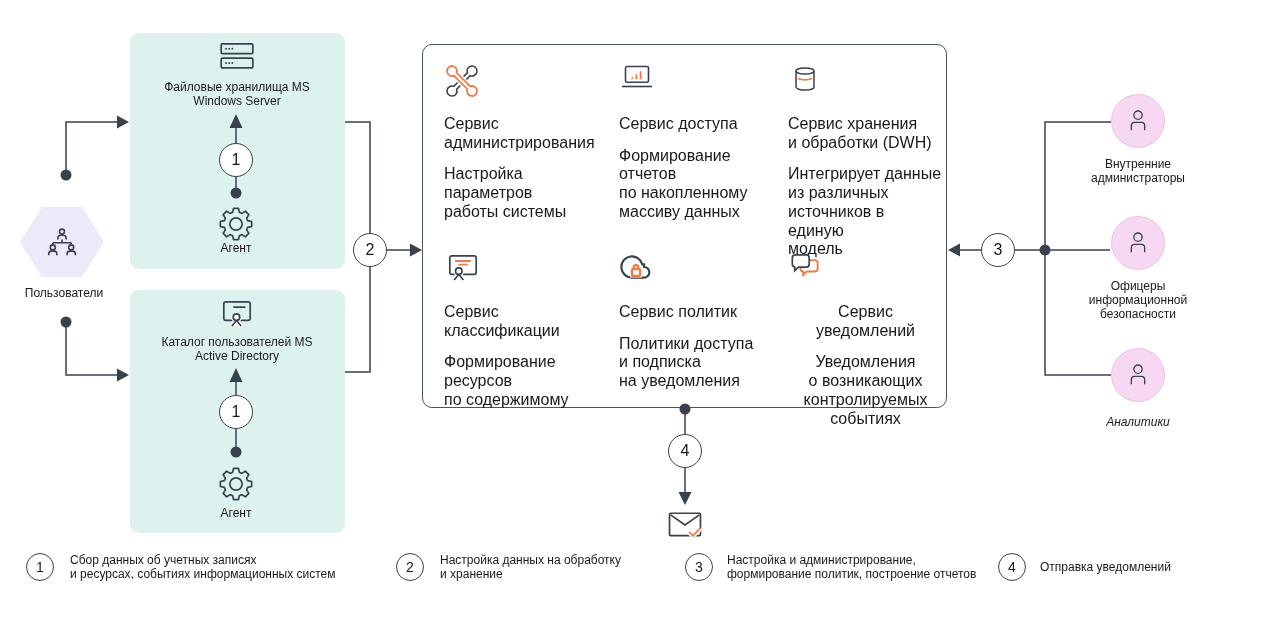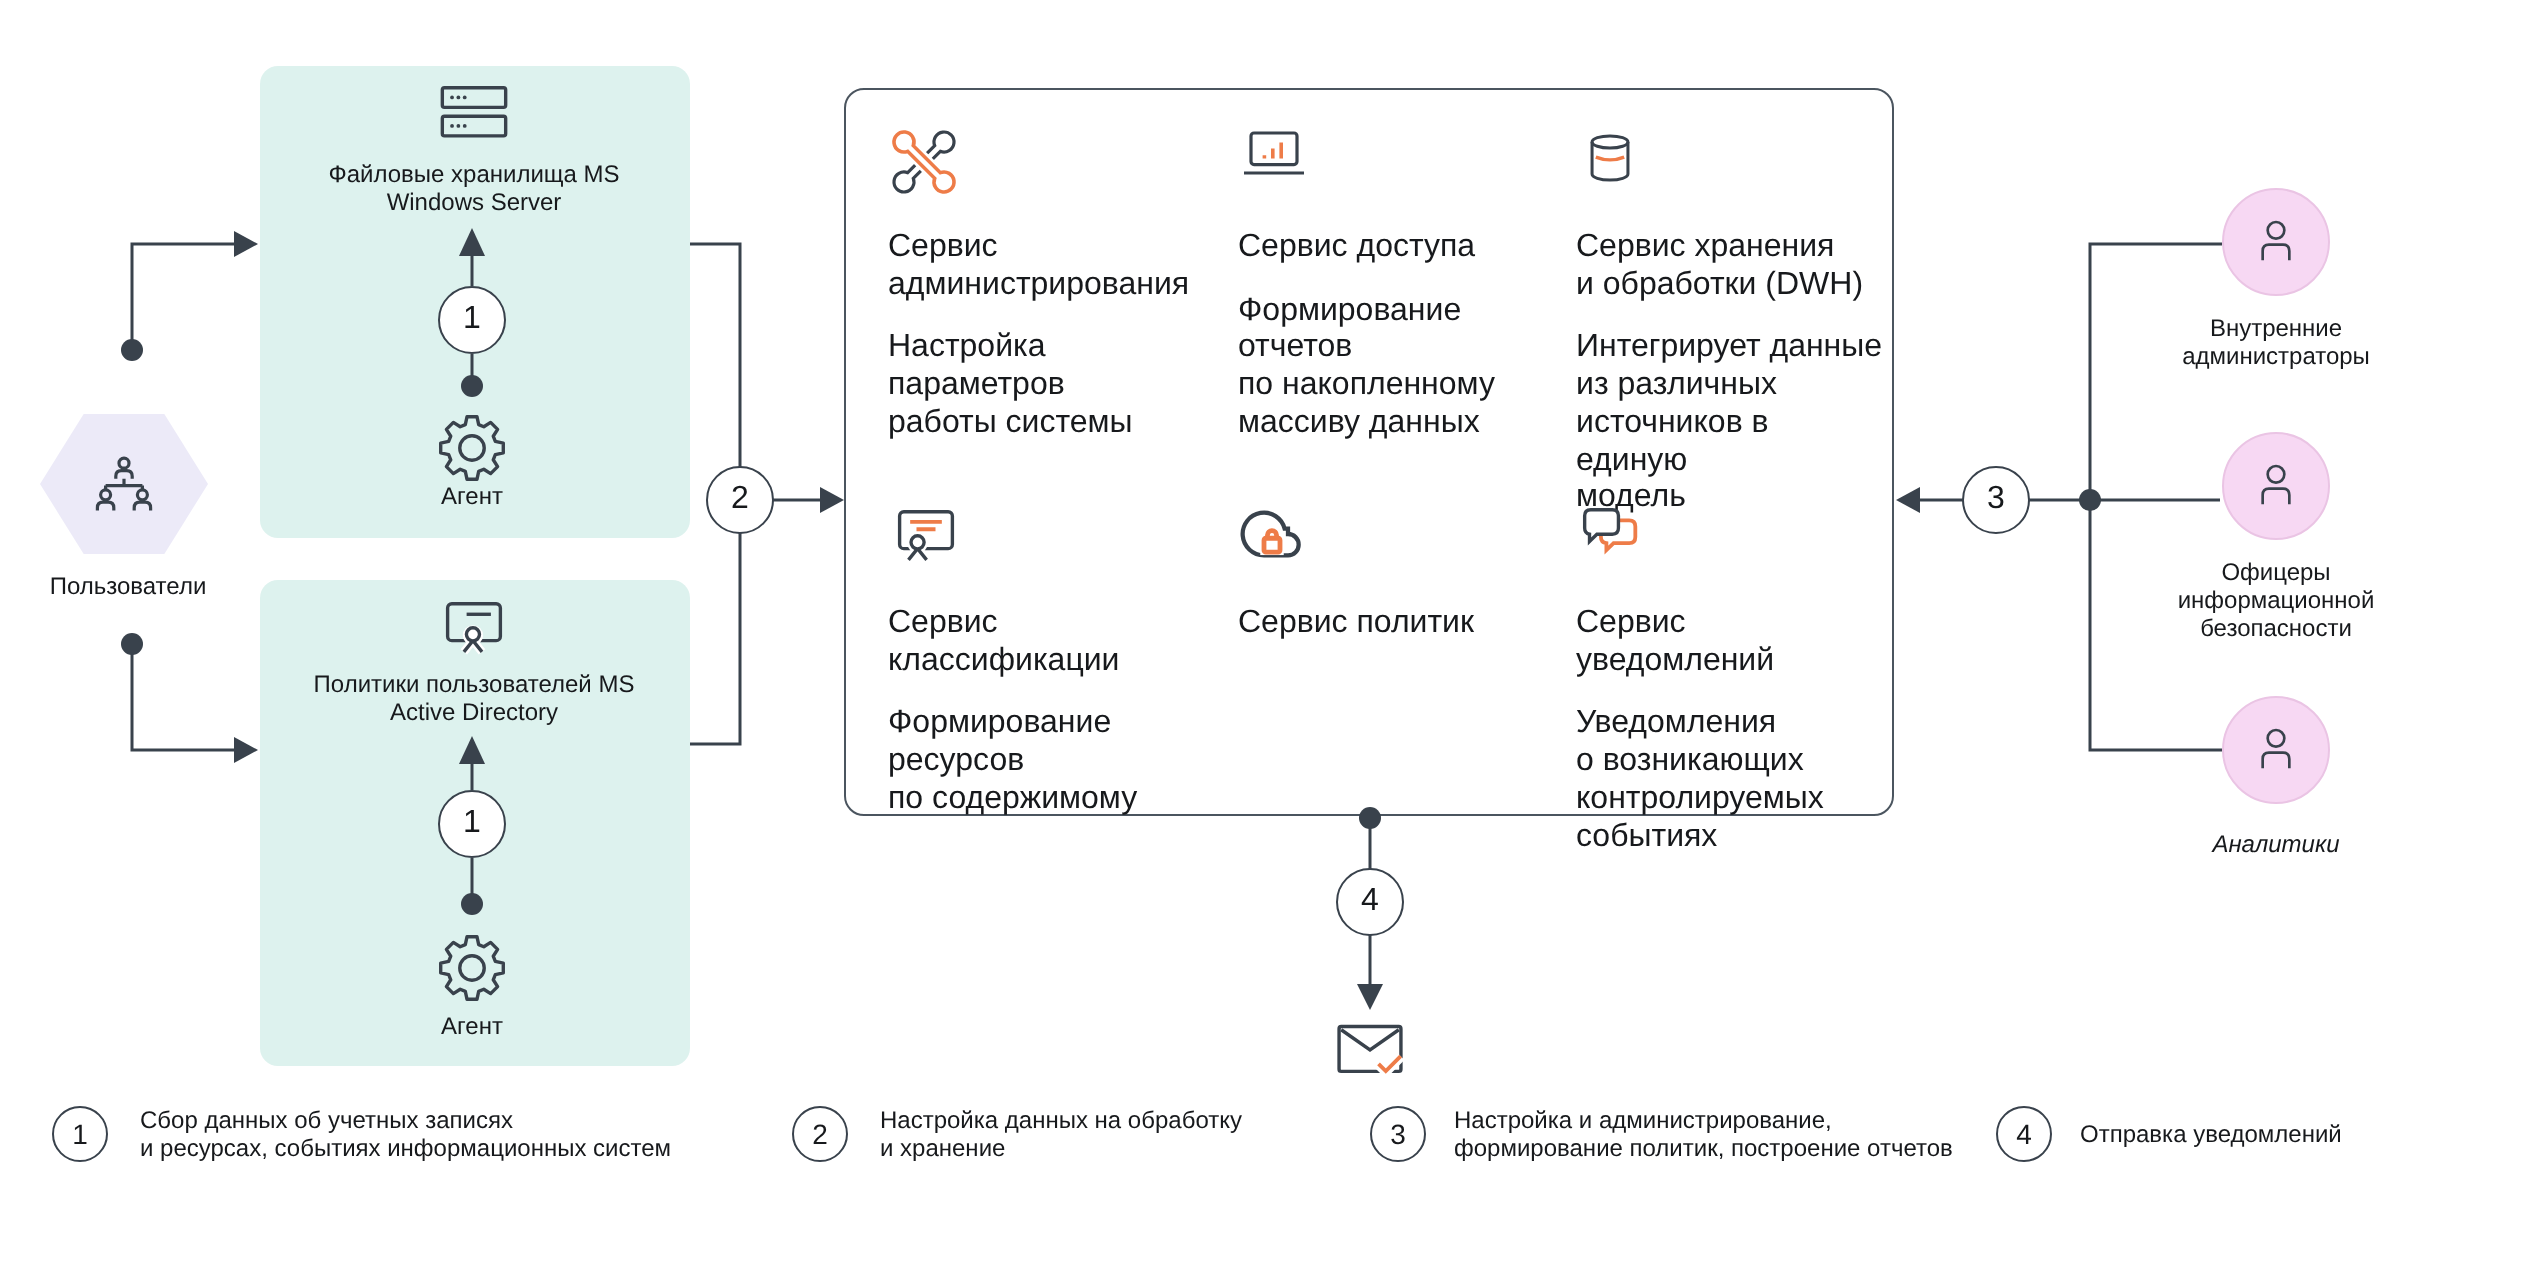--- a/index.html
+++ b/index.html
@@ -112,21 +112,21 @@
 
   <div class="tealbox" style="left:130px; top:290px; height:243px;"></div>
   <svg class="aicon" style="left:218px; top:297px;" width="38" height="34" viewBox="0 0 36 32">
     <rect class="s" x="5.5" y="4.5" width="25" height="17.5" rx="2"></rect>
     <path class="s" d="M14.5 9.5 H26"></path>
     <circle cx="17.5" cy="19.5" r="4.8" fill="#fff" stroke="none"></circle>
     <path class="w" stroke-width="4" d="M17.5 22 L13.2 27.3 M17.5 22 L21.8 27.3"></path>
     <circle class="s" cx="17.5" cy="19" r="3.1"></circle>
     <path class="s" d="M17.5 22 L13.2 27.3 M17.5 22 L21.8 27.3"></path>
   </svg>
-  <div class="txt center" style="left:137px; top:335px; width:200px;">Политики пользователей MS
+  <div class="txt center" style="left:137px; top:335px; width:200px;">Каталог пользователей MS
 Active Directory</div>
   <div class="badge" style="left:219px; top:395px;">
     <span>1</span>
   </div>
   <svg class="aicon" style="left:217px; top:465px;" width="38" height="38" viewBox="0 0 36 36">
     <path class="s" stroke-width="1.7" stroke-linejoin="round" d="M29.05 14.83 L32.82 15.65 L32.82 20.35 L29.05 21.17 L28.06 23.58 L30.14 26.82 L26.82 30.14 L23.58 28.06 L21.17 29.05 L20.35 32.82 L15.65 32.82 L14.83 29.05 L12.42 28.06 L9.18 30.14 L5.87 26.82 L7.94 23.58 L6.95 21.17 L3.18 20.35 L3.18 15.65 L6.95 14.83 L7.94 12.42 L5.87 9.18 L9.18 5.87 L12.42 7.94 L14.83 6.95 L15.65 3.18 L20.35 3.18 L21.17 6.95 L23.58 7.94 L26.82 5.87 L30.14 9.18 L28.06 12.42 Z"></path>
     <circle class="s" cx="18" cy="18" r="5.8" stroke-width="1.7"></circle>
   </svg>
   <div class="txt center" style="left:186px; top:506px; width:100px;">Агент</div>
 
@@ -197,23 +197,26 @@
     <div class="card" style="left:196px; top:206px; width:160px;">
       <div class="icobox">
           <svg width="34" height="32" viewBox="0 0 24 24">
         <path class="s" stroke-width="1.3" d="M18 10 h-1.26 A8 8 0 1 0 9 20 h9 a4 4 0 0 0 0 -8 z"></path>
         <rect x="8.3" y="12.9" width="7.4" height="6.3" fill="#fff" stroke="#fff" stroke-width="1.4"></rect>
         <rect class="o" stroke-width="1.3" x="9" y="13.6" width="6" height="5.2" rx="0.7"></rect>
         <path class="o" stroke-width="1.3" d="M10.3 13.6 V12.4 a1.7 1.7 0 0 1 3.4 0 V13.6"></path>
       </svg>
         </div>
       <div class="ttl">Сервис политик</div>
-    </div>
-
-    <div class="card" style="left:365px; top:206px; width:155px;">
+      <div class="dsc">Политики доступа
+и подписка
+на уведомления</div>
+    </div>
+
+    <div class="card" style="left:365px; top:206px; width:155px;text-align:center;">
       <div class="icobox">
           <svg width="38" height="32" viewBox="0 0 36 30">
         <path class="o" stroke-width="1.7" d="M19 8.5 h6.2 q2.9 0 2.9 2.9 v5 q0 2.9 -2.9 2.9 h-7.4 l-3.4 3.3 v-3.3 q-2.6 -0.3 -2.6 -2.9 v-5 q0 -2.9 2.9 -2.9 z"></path>
         <path class="sw" d="M7 3.5 h10.2 q2.9 0 2.9 2.9 v5.8 q0 2.9 -2.9 2.9 h-7.3 l-3.5 3.4 v-3.4 q-2.3 -0.4 -2.3 -2.9 V6.4 q0 -2.9 2.9 -2.9 z"></path>
       </svg>
         </div>
       <div class="ttl">Сервис уведомлений</div>
       <div class="dsc">Уведомления
 о возникающих
 контролируемых

